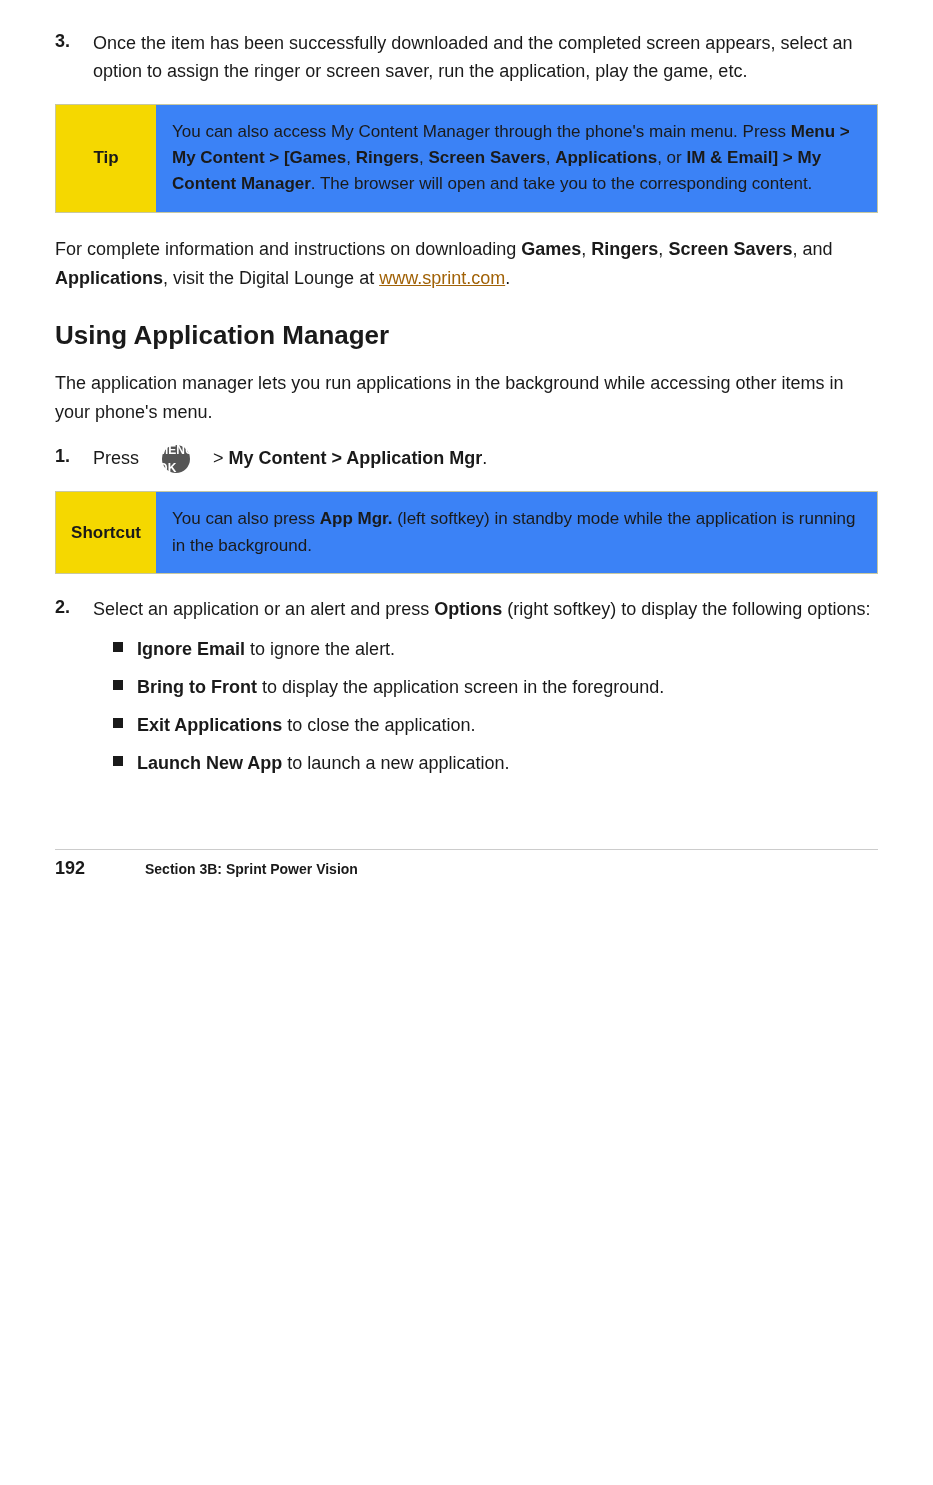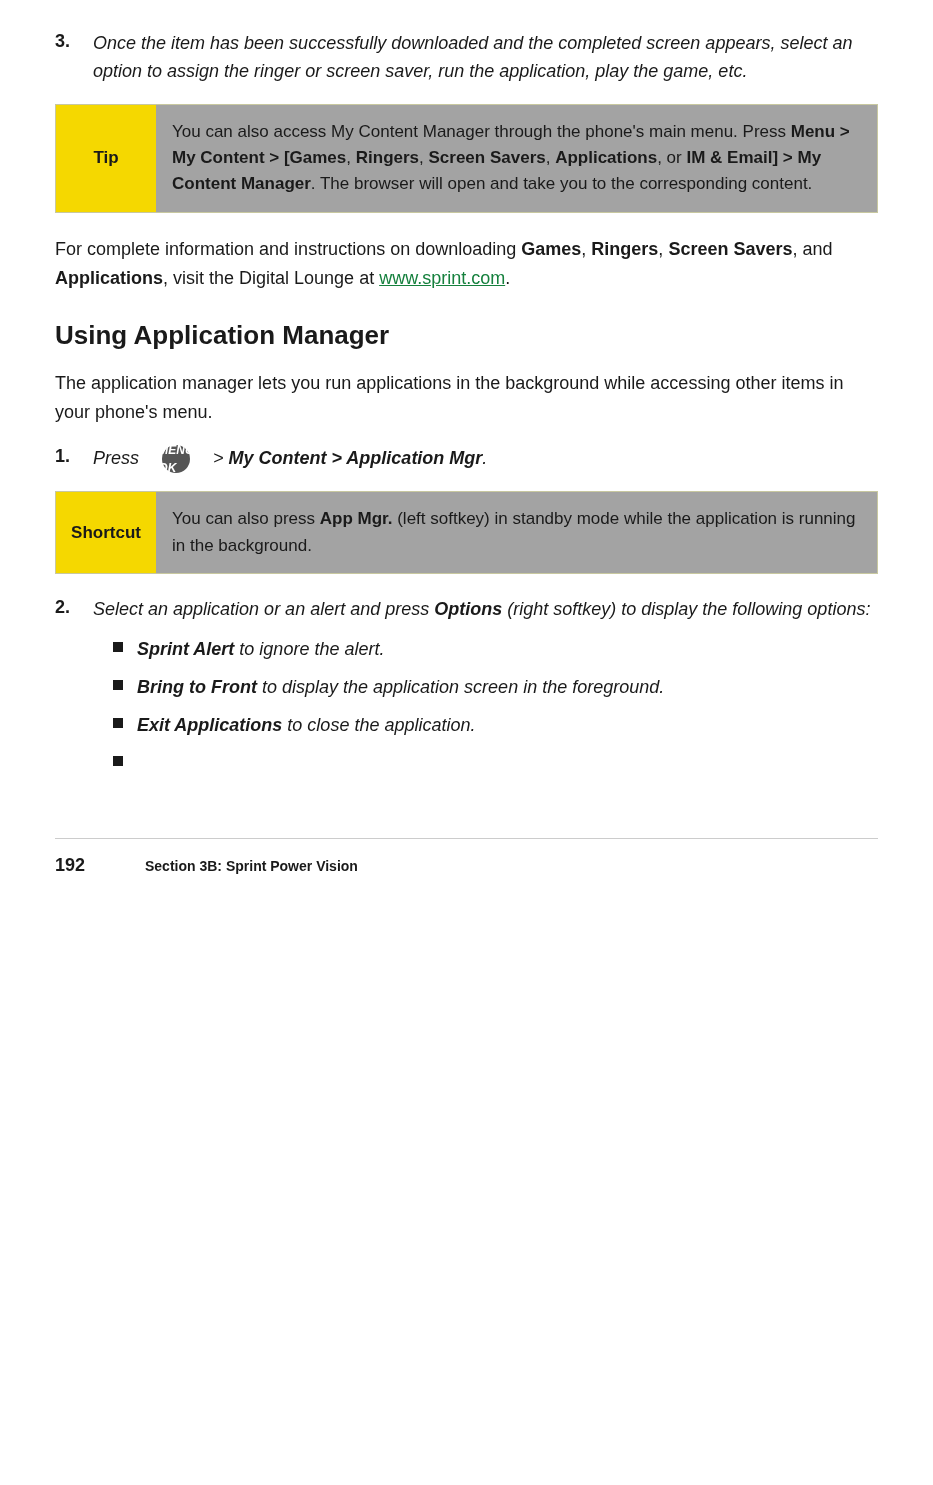--- a/index.html
+++ b/index.html
@@ -19,21 +19,20 @@
     }
     .numbered-item .num {
       font-weight: bold;
       min-width: 38px;
       font-size: 18px;
       padding-top: 1px;
     }
     .numbered-item .content {
       flex: 1;
       line-height: 1.55;
-      font-style: italic;
     }
     .tip-box, .shortcut-box {
       display: flex;
       border: 1.5px solid #c8c8a0;
       margin: 18px 0 22px 0;
     }
     .tip-label, .shortcut-label {
       background: #f5d800;
       color: #1a1a1a;
       font-weight: bold;
@@ -43,35 +42,35 @@
       align-items: center;
       justify-content: center;
       padding: 14px 0;
       text-align: center;
     }
     .tip-content, .shortcut-content {
       padding: 14px 16px;
       line-height: 1.55;
       font-size: 17px;
       flex: 1;
-      background: #a3a3a3;
+      background: #3b82f6;
     }
     .section-para {
       margin: 18px 0;
       line-height: 1.6;
       font-size: 18px;
     }
     .section-heading {
       font-size: 26px;
       font-weight: bold;
       margin: 28px 0 14px 0;
     }
     .underline-link {
       text-decoration: underline;
-      color: #15803d;
+      color: #a16207;
     }
     .bold { font-weight: bold; }
     .bullet-list {
       margin: 12px 0 12px 20px;
       list-style: none;
     }
     .bullet-list li {
       display: flex;
       align-items: flex-start;
       margin-bottom: 10px;
@@ -99,21 +98,21 @@
       font-size: 12px;
       font-weight: bold;
       vertical-align: middle;
       margin: 0 18px;
     }
     .footer {
       margin-top: 60px;
       display: flex;
       align-items: baseline;
       border-top: 1px solid #ccc;
-      padding-top: 16px;
+      padding-top: 8px;
     }
     .page-num {
       font-weight: bold;
       font-size: 18px;
       min-width: 60px;
     }
     .footer-section {
       font-weight: bold;
       font-size: 14px;
       margin-left: 30px;
@@ -156,32 +155,33 @@
   </div>
 </div>
 
 <div class="numbered-item">
   <span class="num bold">2.</span>
   <span class="content">
     Select an application or an alert and press <span class="bold">Options</span> (right softkey) to display the following options:
     <ul class="bullet-list">
       <li>
           <span class="bullet-icon"></span>
-          <span><span class="bold">Sprint Alert</span> to ignore the alert.</span>
+          <span><span class="bold">Ignore Email</span> to ignore the alert.</span>
         </li>
       <li>
           <span class="bullet-icon"></span>
           <span><span class="bold">Bring to Front</span> to display the application screen in the foreground.</span>
         </li>
       <li>
           <span class="bullet-icon"></span>
           <span><span class="bold">Exit Applications</span> to close the application.</span>
         </li>
       <li>
           <span class="bullet-icon"></span>
+          <span><span class="bold">Launch New App</span> to launch a new application.</span>
         </li>
     </ul>
   </span>
 </div>
 
 <div class="footer">
   <span class="page-num">192</span>
   <span class="footer-section">Section 3B: Sprint Power Vision</span>
 </div>
 

